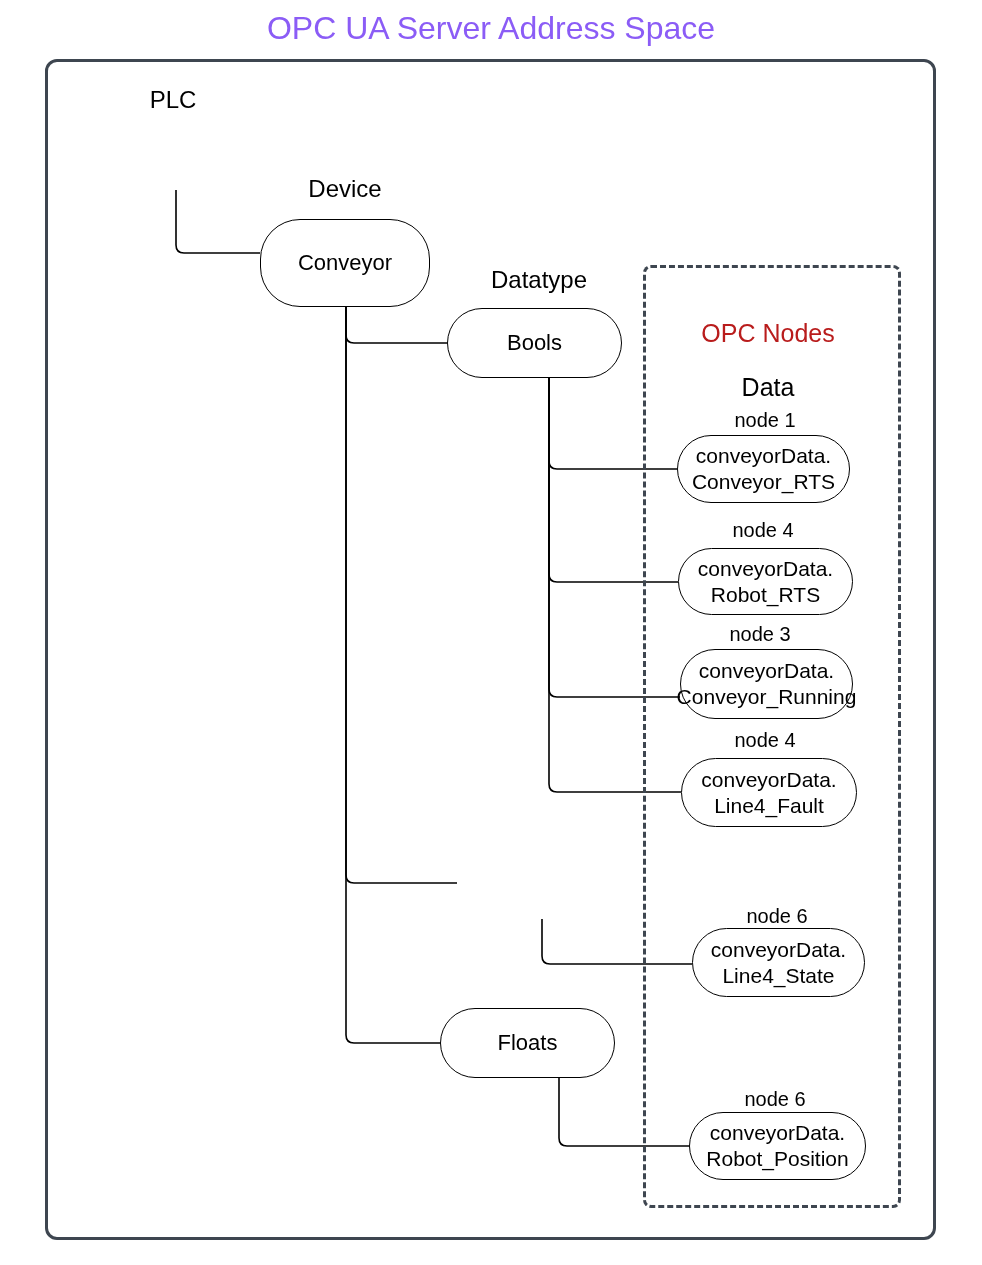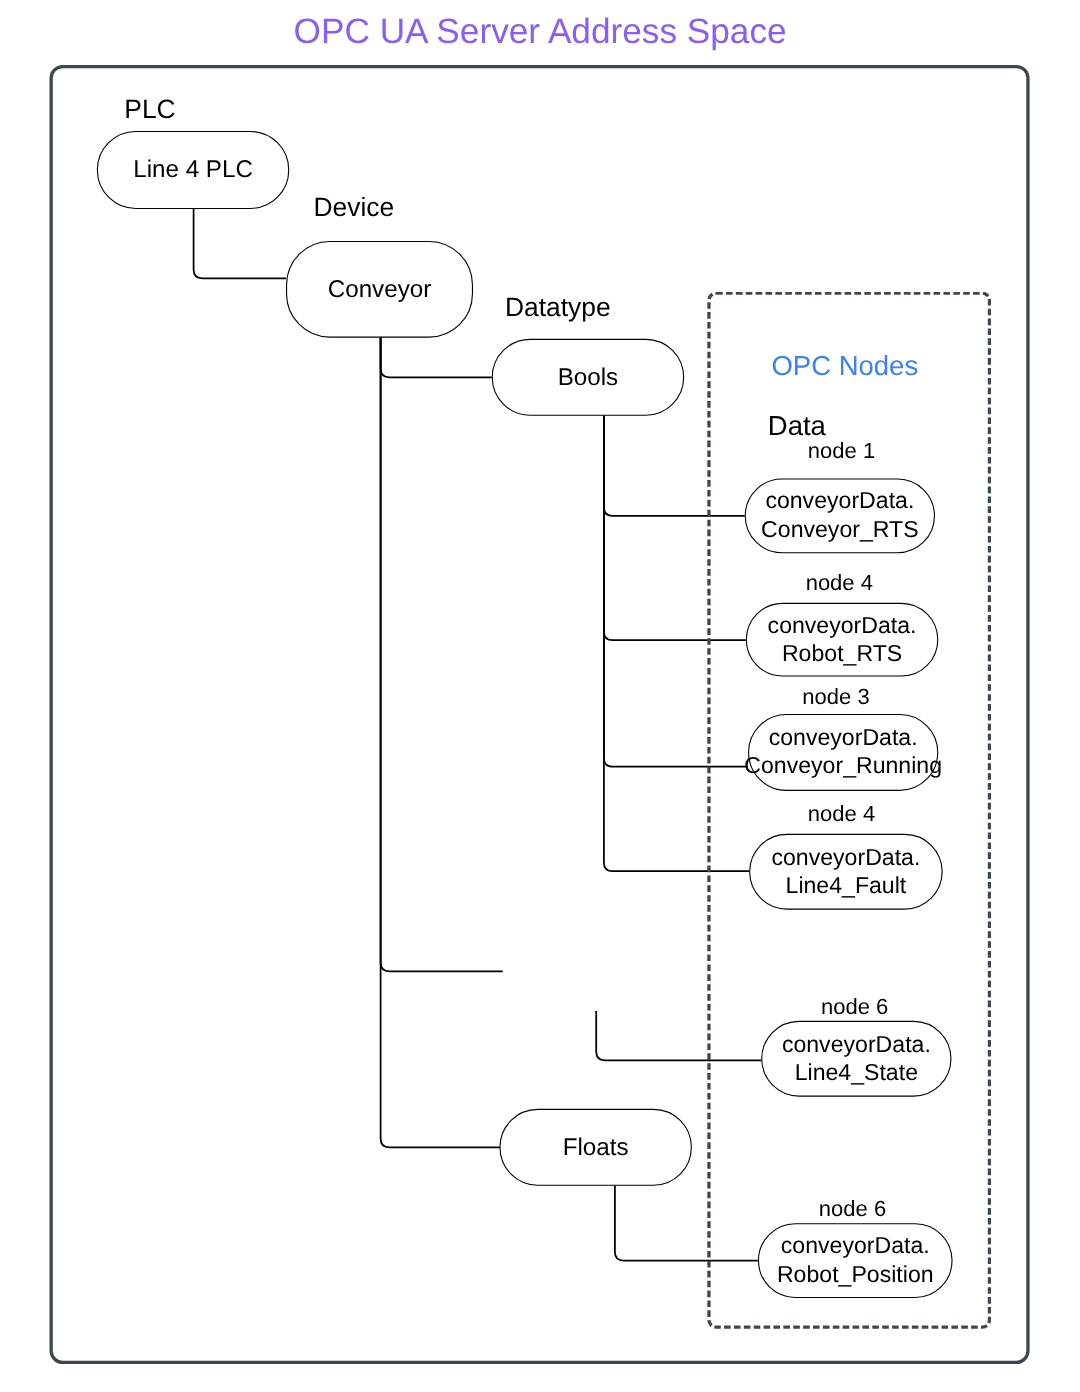--- a/index.html
+++ b/index.html
@@ -32,25 +32,26 @@
   }
   .opc-frame {
     left: 643px; top: 265px;
     width: 252px; height: 937px;
     border: 3px dashed #3e4650;
     border-radius: 8px;
     background: transparent;
   }
   .lbl {
     font-size: 24px;
+    text-align: center;
     white-space: nowrap;
   }
   .lbl-red {
     font-size: 25px;
-    color: #3b82f6;
+    color: #b91c1c;
     text-align: center;
     white-space: nowrap;
   }
   .lbl-data { font-size: 25px; }
   .node-lbl {
     font-size: 20px;
     text-align: center;
     white-space: nowrap;
   }
   .pill {
@@ -102,34 +103,31 @@
   </svg>
 
   <div class="abs opc-frame"></div>
 
   <div class="abs lbl" style="left:113px; top:86px; width:120px;">PLC</div>
   <div class="abs lbl" style="left:285px; top:175px; width:120px;">Device</div>
   <div class="abs lbl" style="left:459px; top:266px; width:160px;">Datatype</div>
   <div class="abs lbl-red" style="left:668px; top:319px; width:200px;">OPC Nodes</div>
   <div class="abs lbl lbl-data" style="left:698px; top:373px; width:140px;">Data</div>
 
-  <div class="abs pill pill-big" style="left:88px; top:119px; width:175px; height:71px;">
-    <span>Line 4 PLC</span>
-  </div>
   <div class="abs pill pill-big" style="left:260px; top:219px; width:170px; height:88px;">
     <span>Conveyor</span>
   </div>
   <div class="abs pill pill-big" style="left:447px; top:308px; width:175px; height:70px;">
     <span>Bools</span>
   </div>
-  <div class="abs pill pill-big" style="left:454px; top:1008px; width:175px; height:70px;">
+  <div class="abs pill pill-big" style="left:440px; top:1008px; width:175px; height:70px;">
     <span>Floats</span>
   </div>
 
-  <div class="abs node-lbl" style="left:705px; top:399px; width:120px;">node 1</div>
+  <div class="abs node-lbl" style="left:705px; top:409px; width:120px;">node 1</div>
   <div class="abs pill" style="left:677px; top:435px; width:173px; height:68px;">
     <span>conveyorData.</span>
     <span>Conveyor_RTS</span>
   </div>
 
   <div class="abs node-lbl" style="left:703px; top:519px; width:120px;">node 4</div>
   <div class="abs pill" style="left:678px; top:548px; width:175px; height:67px;">
     <span>conveyorData.</span>
     <span>Robot_RTS</span>
   </div>

